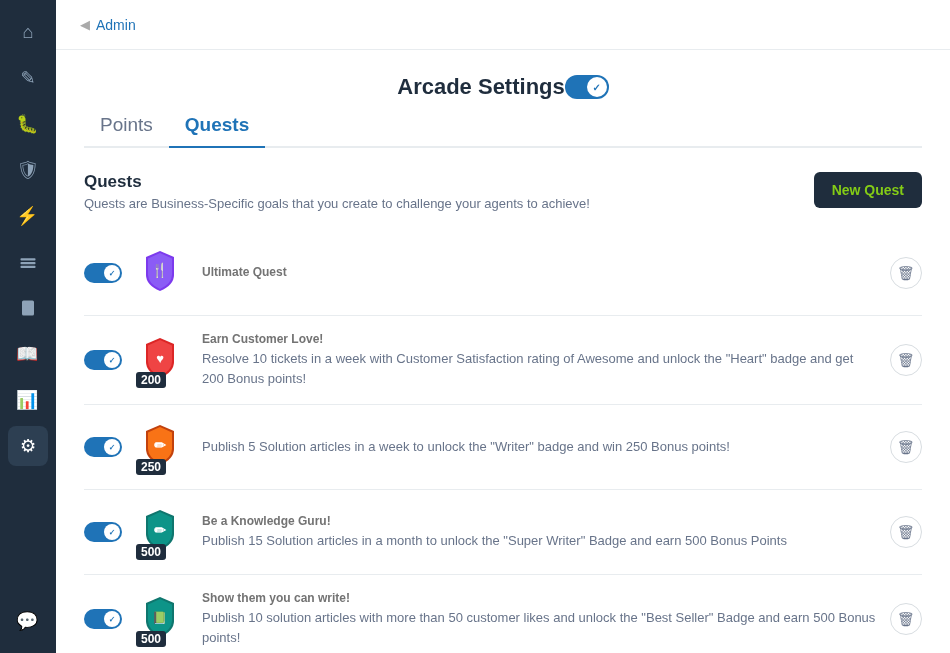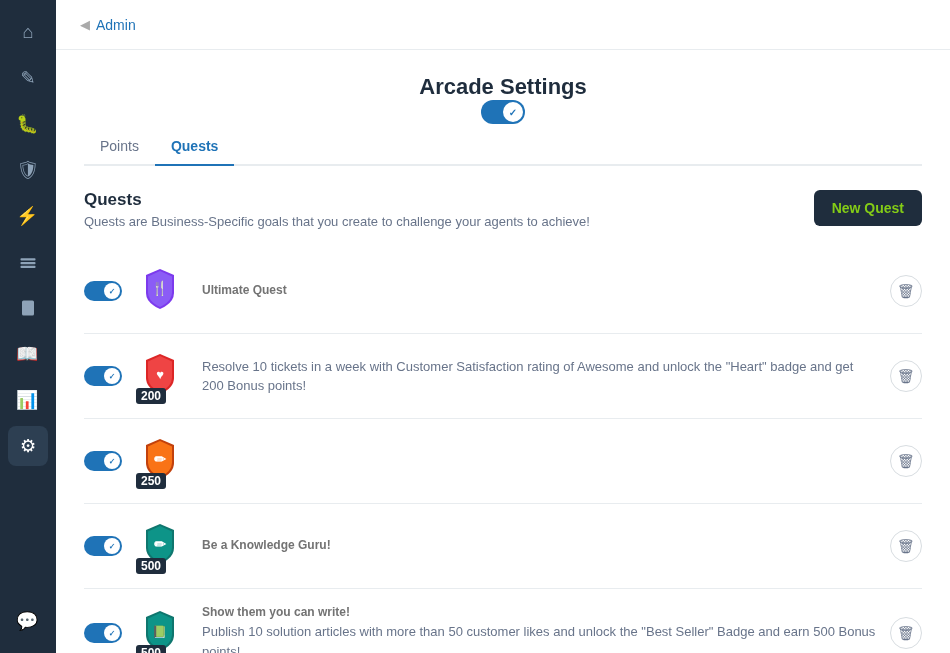--- a/index.html
+++ b/index.html
@@ -66,23 +66,22 @@
       flex: 1;
       padding: 24px 28px;
       overflow-y: auto;
       background: #fff;
     }
 
     
     .page-header-row {
       display: flex;
       align-items: center;
-      justify-content: flex-start;
+      justify-content: center;
       margin-bottom: 4px;
-      flex-direction: column;
     }
     .page-title {
       font-size: 22px;
       font-weight: 700;
       color: #1f2d3d;
     }
 
     
     .toggle-switch {
       position: relative;
@@ -112,21 +111,21 @@
     .toggle-check { color: #1f73b7; font-size: 10px; font-weight: bold; }
 
     
     .tabs {
       display: flex;
       border-bottom: 2px solid #e8ecef;
       margin-bottom: 24px;
     }
     .tab {
       padding: 10px 16px;
-      font-size: 14px;
+      font-size: 19px;
       cursor: pointer;
       color: #68748a;
       border-bottom: 2px solid transparent;
       margin-bottom: -2px;
       font-weight: 500;
     }
     .tab.active {
       color: #1f73b7;
       border-bottom-color: #1f73b7;
       font-weight: 600;
@@ -351,20 +350,21 @@
         </div>
         <div class="badge-icon-wrap">
           <svg width="48" height="52" viewBox="0 0 48 52">
             <path d="M24 4 L38 10 L38 28 Q38 38 24 44 Q10 38 10 28 L10 10 Z" fill="#dc2626"></path>
             <path d="M24 6 L36 11.5 L36 27.5 Q36 36.5 24 42 Q12 36.5 12 27.5 L12 11.5 Z" fill="#ef4444"></path>
             <text x="24" y="29" text-anchor="middle" fill="white" font-size="13">♥</text>
           </svg>
           <span class="badge-points">200</span>
         </div>
         <div class="quest-text">
+          <div class="quest-title">Earn Customer Love!</div>
           <div class="quest-desc">Resolve 10 tickets in a week with Customer Satisfaction rating of Awesome and unlock the "Heart" badge and get 200 Bonus points!</div>
         </div>
         <button class="delete-btn">
           <span>🗑</span>
         </button>
       </div>
 
       <div class="quest-item">
         <div class="small-toggle">
           <div class="small-toggle-track">
@@ -375,20 +375,21 @@
         </div>
         <div class="badge-icon-wrap">
           <svg width="48" height="52" viewBox="0 0 48 52">
             <path d="M24 4 L38 10 L38 28 Q38 38 24 44 Q10 38 10 28 L10 10 Z" fill="#c2410c"></path>
             <path d="M24 6 L36 11.5 L36 27.5 Q36 36.5 24 42 Q12 36.5 12 27.5 L12 11.5 Z" fill="#f97316"></path>
             <text x="24" y="29" text-anchor="middle" fill="white" font-size="14" font-weight="bold">✏</text>
           </svg>
           <span class="badge-points">250</span>
         </div>
         <div class="quest-text">
+          <div class="quest-desc">Publish 5 Solution articles in a week to unlock the "Writer" badge and win 250 Bonus points!</div>
         </div>
         <button class="delete-btn">
           <span>🗑</span>
         </button>
       </div>
 
       <div class="quest-item">
         <div class="small-toggle">
           <div class="small-toggle-track">
             <div class="small-toggle-thumb">
@@ -399,20 +400,21 @@
         <div class="badge-icon-wrap">
           <svg width="48" height="52" viewBox="0 0 48 52">
             <path d="M24 4 L38 10 L38 28 Q38 38 24 44 Q10 38 10 28 L10 10 Z" fill="#0f766e"></path>
             <path d="M24 6 L36 11.5 L36 27.5 Q36 36.5 24 42 Q12 36.5 12 27.5 L12 11.5 Z" fill="#0d9488"></path>
             <text x="24" y="29" text-anchor="middle" fill="white" font-size="14" font-weight="bold">✏</text>
           </svg>
           <span class="badge-points">500</span>
         </div>
         <div class="quest-text">
           <div class="quest-title">Be a Knowledge Guru!</div>
+          <div class="quest-desc">Publish 15 Solution articles in a month to unlock the "Super Writer" Badge and earn 500 Bonus Points</div>
         </div>
         <button class="delete-btn">
           <span>🗑</span>
         </button>
       </div>
 
       <div class="quest-item">
         <div class="small-toggle">
           <div class="small-toggle-track">
             <div class="small-toggle-thumb">

